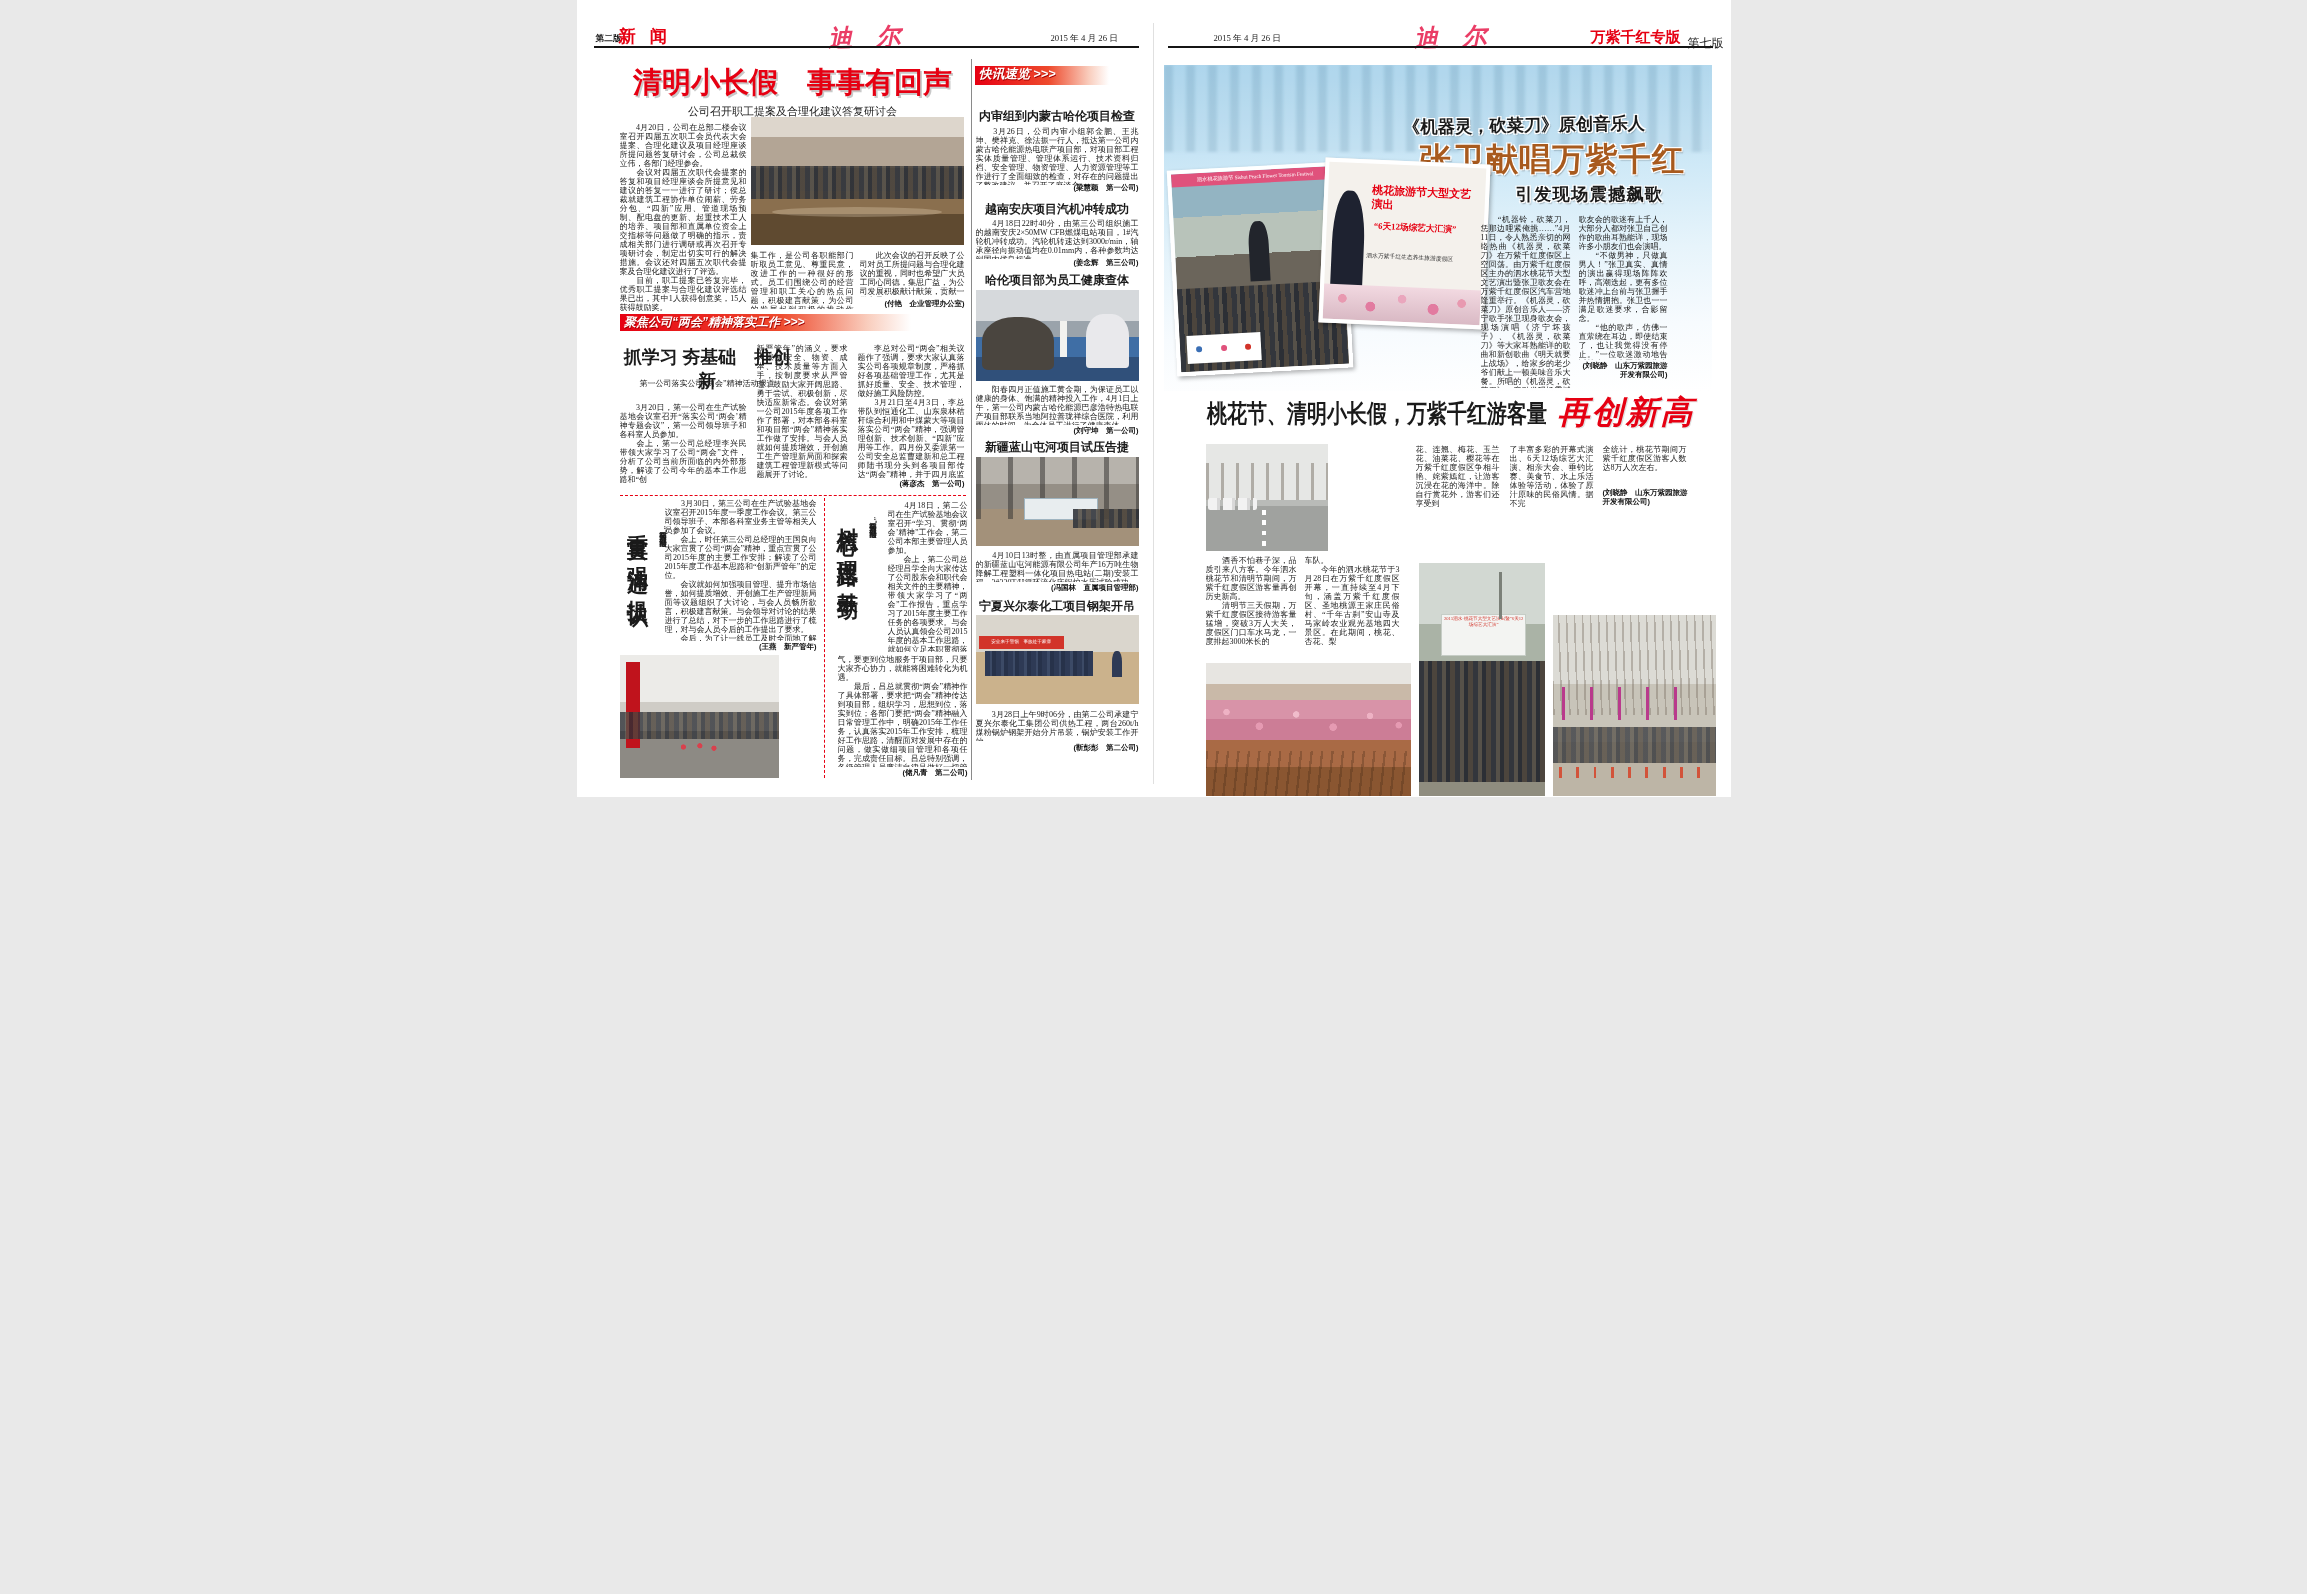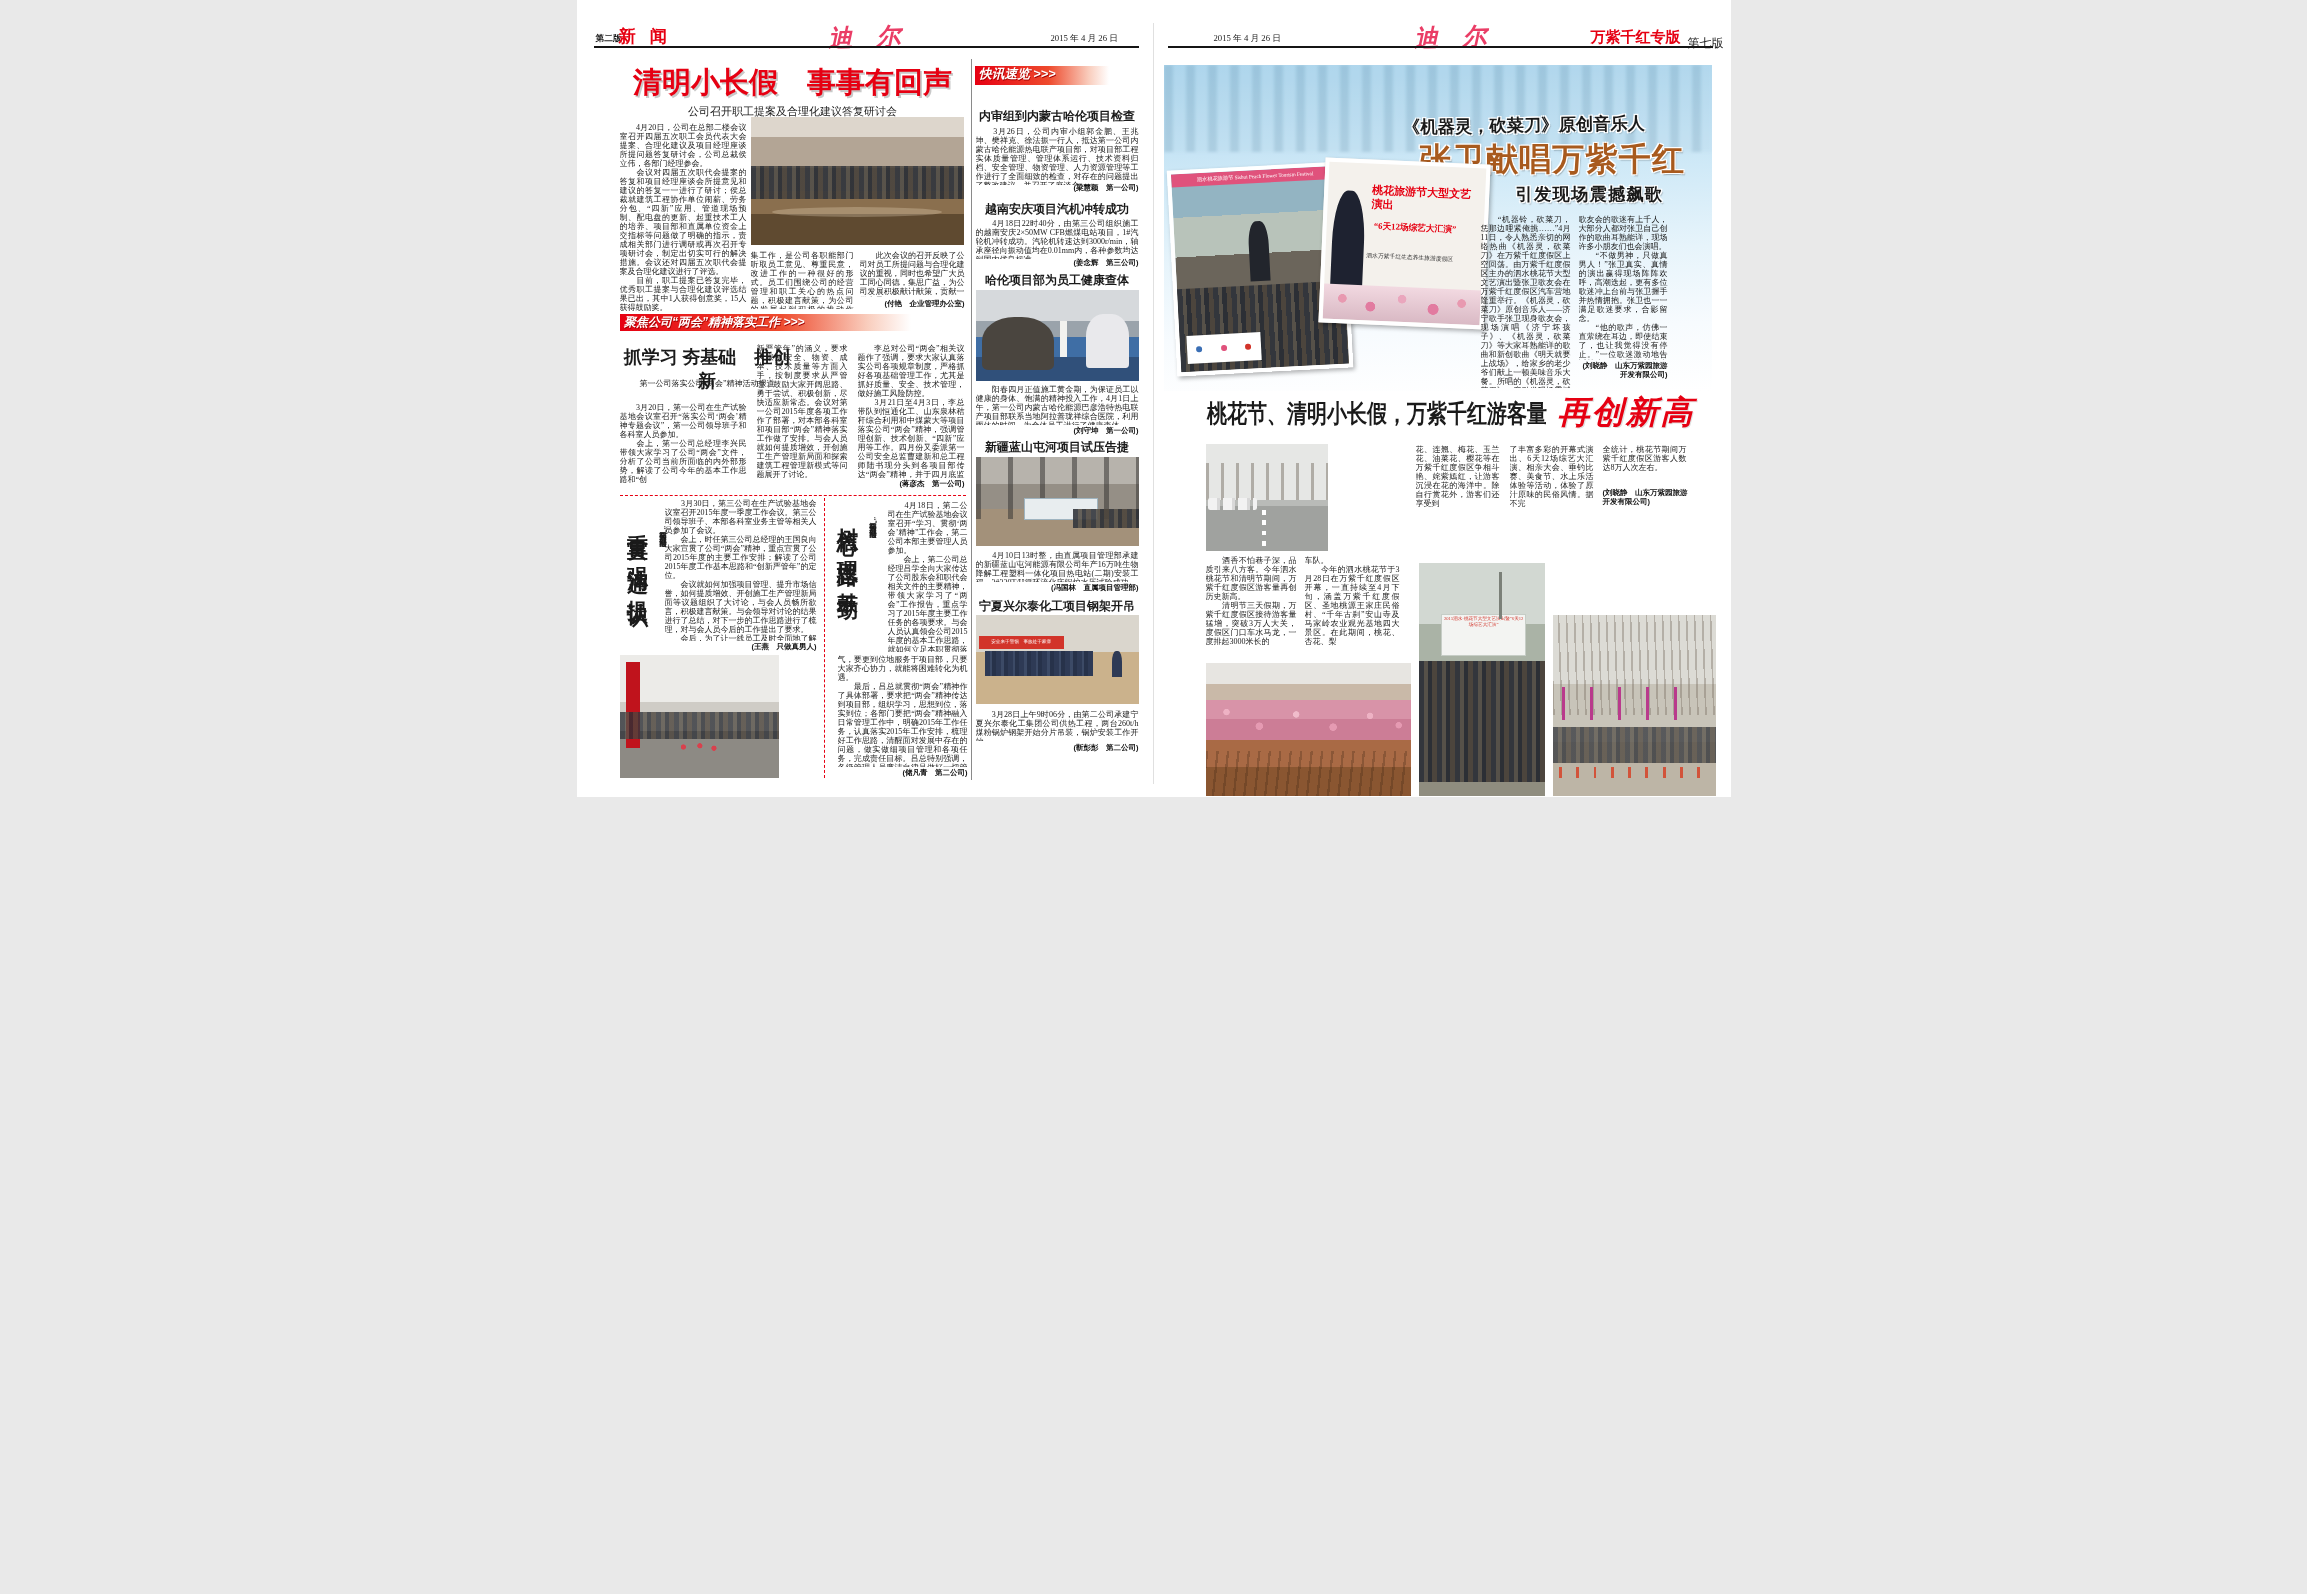--- a/index.html
+++ b/index.html
@@ -76,21 +76,21 @@
 
   <div class="dashh" style="left:43px;top:495px;width:346px;"></div>
   <div class="dashv" style="left:247px;top:498px;height:280px;"></div>
 
   <div class="abs shl vtext" style="left:47px;top:518px;height:196px;font-size:21px;letter-spacing:2.9px;">重宣贯　强沟通　提认识</div>
   <div class="abs vtext" style="left:81px;top:526px;height:167px;font-size:7.5px;">第三公司落实公司“两会”精神活动报道</div>
   <div class="abs body" style="left:88px;top:499px;width:152px;height:142px;">　　3月30日，第三公司在生产试验基地会议室召开2015年度一季度工作会议。第三公司领导班子、本部各科室业务主管等相关人员参加了会议。
 　　会上，时任第三公司总经理的王国良向大家宣贯了公司“两会”精神，重点宣贯了公司2015年度的主要工作安排；解读了公司2015年度工作基本思路和“创新严管年”的定位。
 　　会议就如何加强项目管理、提升市场信誉，如何提质增效、开创施工生产管理新局面等议题组织了大讨论，与会人员畅所欲言，积极建言献策。与会领导对讨论的结果进行了总结，对下一步的工作思路进行了梳理，对与会人员今后的工作提出了要求。
 　　会后，为了让一线员工及时全面地了解公司“两会”精神，第三公司成立“两会”精神落实小组，分头奔赴各所属项目部，贯彻落实“两会”精神。通过“两会”工作报告解读、集体学习交流、问卷考试等方式，让大家深刻地了解公司目前所面临的形势以及2015年的工作思路，使“两会”精神真正成为项目部下步工作的指导方针。</div>
-  <div class="abs byline" style="left:88px;top:642px;width:152px;">(王燕　只做真男人)</div>
+  <div class="abs byline" style="left:88px;top:642px;width:152px;">(王燕　新严管年)</div>
 
   <div class="photo" style="left:43px;top:655px;width:159px;height:123px;background:linear-gradient(180deg,#ecebe8 0 38%,#cfccc6 38% 62%,#8d8a84 62%);">
     <div class="abs" style="left:4%;top:6%;width:9%;height:70%;background:#c0131c;"></div>
     <div class="crowdband" style="top:46%;height:22%;opacity:.8;"></div>
     <div class="abs" style="left:34%;top:70%;width:30%;height:10%;background:radial-gradient(circle at 20% 50%,#d8414d 0 2.3px,transparent 2.9px),radial-gradient(circle at 55% 40%,#d8414d 0 2.3px,transparent 2.9px),radial-gradient(circle at 85% 60%,#d8414d 0 2.3px,transparent 2.9px);"></div>
   </div>
 
   <div class="abs shl vtext" style="left:257px;top:511px;height:196px;font-size:21px;letter-spacing:2.9px;">树信心　理思路　鼓干劲</div>
   <div class="abs vtext" style="left:291px;top:517px;height:164px;font-size:7.5px;">第二公司落实公司“两会”精神活动报道</div>
   <div class="abs body" style="left:311px;top:501px;width:80px;height:151px;">　　4月18日，第二公司在生产试验基地会议室召开“学习、贯彻‘两会’精神”工作会，第二公司本部主要管理人员参加。

